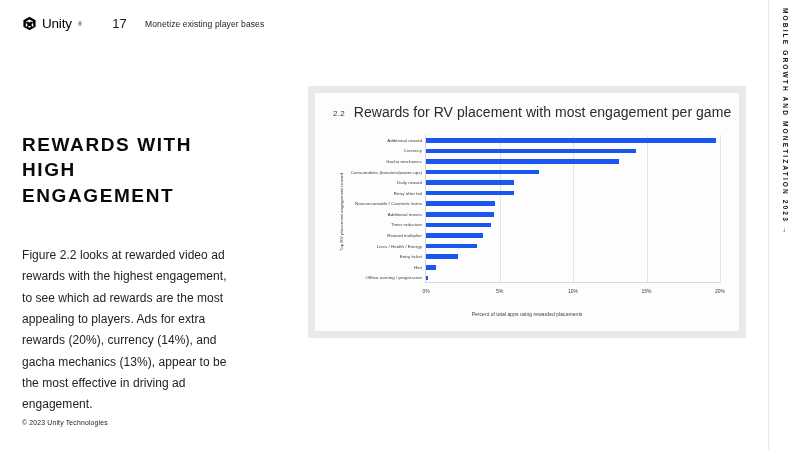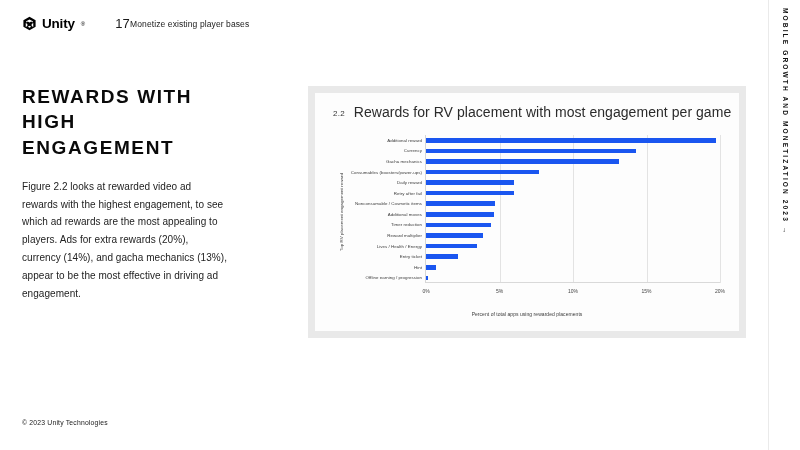--- a/index.html
+++ b/index.html
@@ -19,49 +19,51 @@
   
   .header {
     position: absolute;
     top: 16px; left: 22px;
     display: flex; align-items: center;
     gap: 0px;
   }
   .logo-wrap { display: flex; align-items: center; gap: 5px; }
   .logo-mark { width: 15px; height: 15px; display: block; }
   .logo-text {
-    font-size: 13.5px; font-weight: bold; color: #000;
+    font-size: 13.5px; font-weight: normal; color: #000;
     letter-spacing: -0.2px; line-height: 1;
   }
   .logo-tm { font-size: 6px; color: #000; vertical-align: top; margin-left: 1px; }
   .page-num {
     margin-left: 30px;
     font-size: 13px; color: #1a1a1a; letter-spacing: 0.2px;
   }
   .header-title {
+    margin-left: 18px;
     font-size: 8.5px; color: #1a1a1a; letter-spacing: 0.1px;
   }
 
   
   .left-col {
     position: absolute;
     left: 22px; top: 84px;
     width: 205px;
   }
   .headline {
     font-size: 19px;
     font-weight: bold;
     letter-spacing: 1.6px;
     line-height: 1.33;
     color: #0a0a0a;
     text-transform: uppercase;
+    margin-top: 48px;
   }
   .body-block {
-    margin-top: 18px;
-    font-size: 10px;
+    margin-top: 37px;
+    font-size: 12px;
     line-height: 1.78;
     color: #222;
     letter-spacing: 0.05px;
   }
   .body-block p + p { margin-top: 11px; }
 
   
   .chart-card {
     position: absolute;
     left: 308px; top: 86px;

